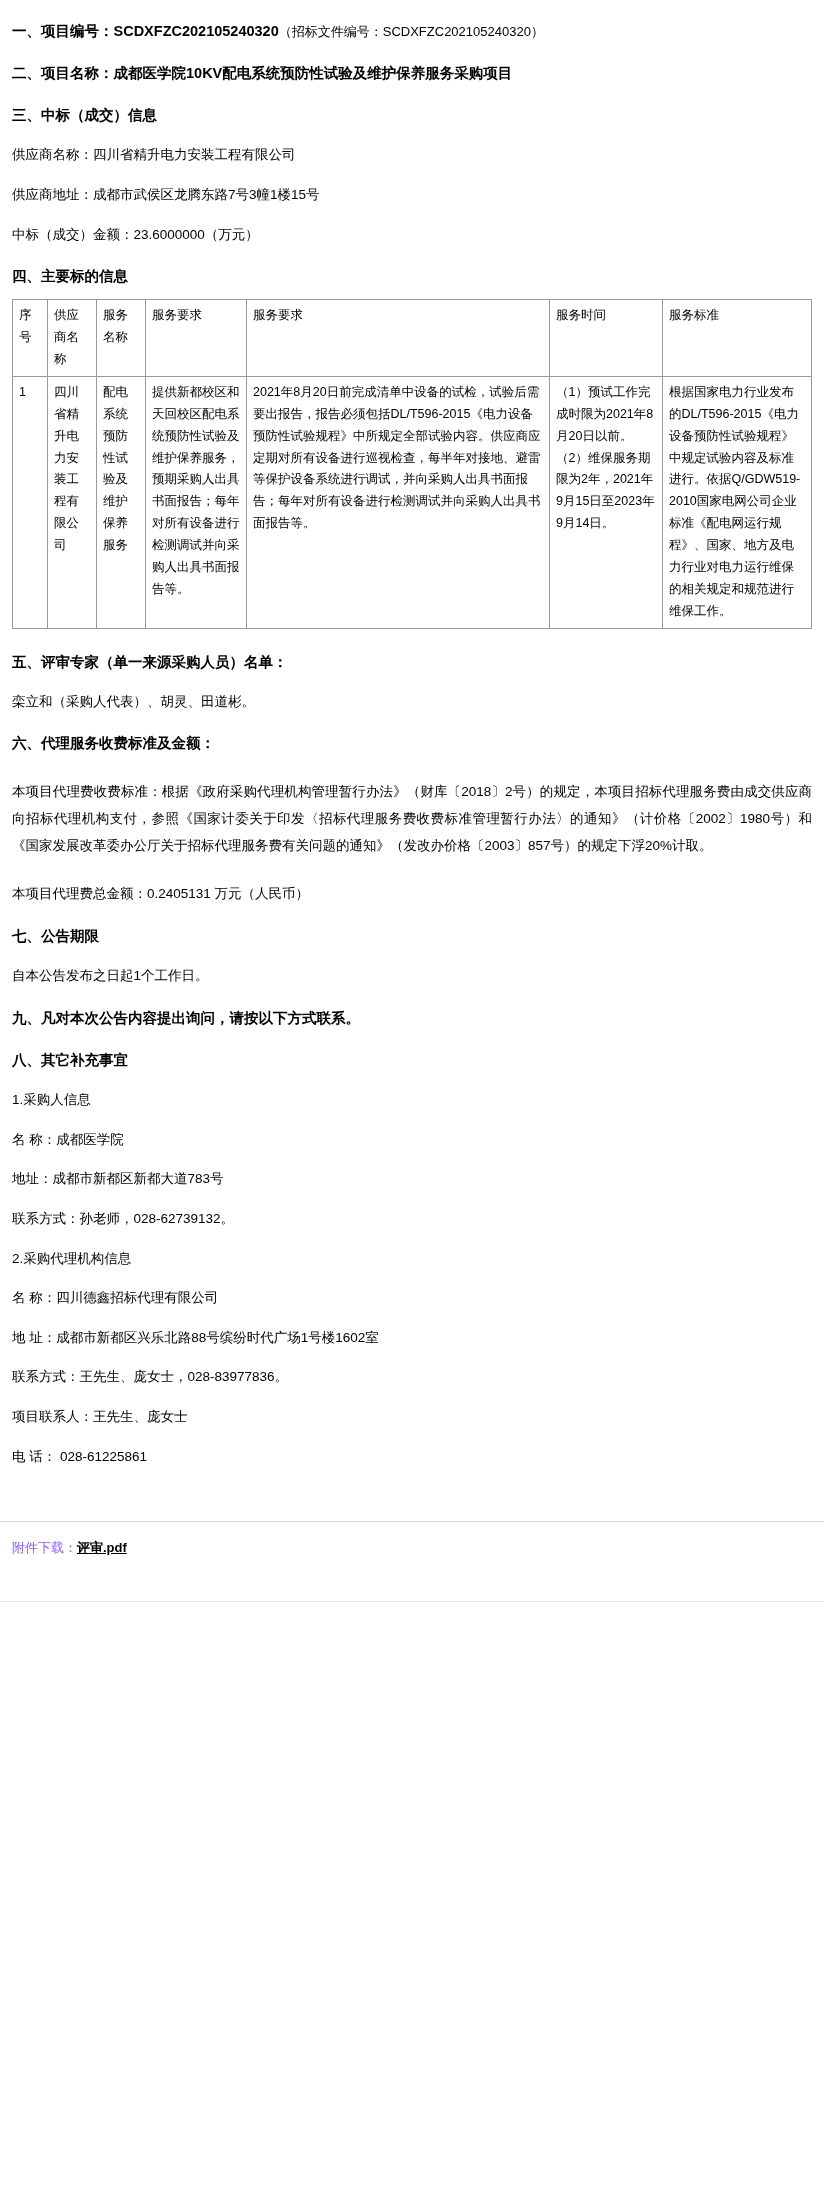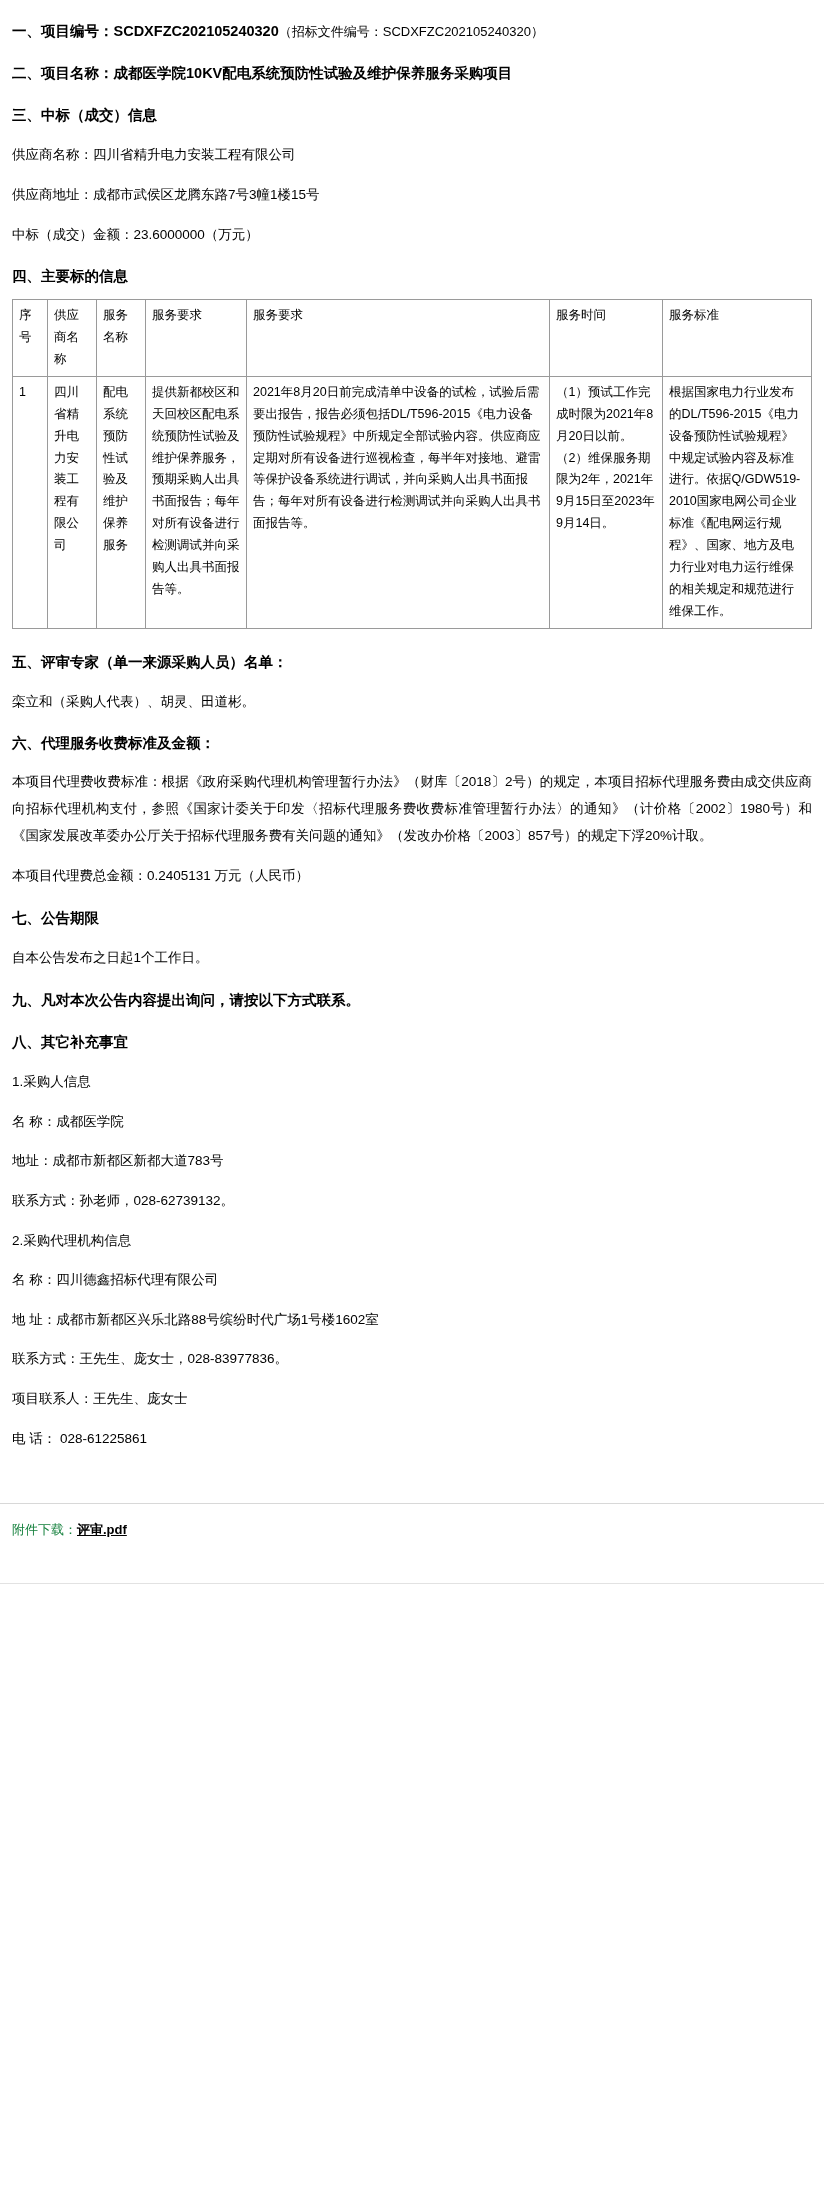--- a/index.html
+++ b/index.html
@@ -30,21 +30,21 @@
     font-size: 13px;
   }
   .sec-title .code {
     font-weight: bold;
   }
   p.line {
     margin: 14px 0;
     line-height: 1.9;
   }
   p.para {
-    margin: 12px 0;
+    margin: 22px 0;
     line-height: 2.0;
     text-align: justify;
   }
   .first-line {
     margin-top: 8px;
   }
   table.bid-table {
     border-collapse: collapse;
     width: 100%;
     margin: 10px 0 20px 0;
@@ -72,21 +72,21 @@
   .col-6 { width: auto; }
   .attach-wrap {
     border-top: 1px solid #d8d8d8;
     margin-top: 52px;
     padding: 14px 12px 10px 12px;
   }
   .attach-row {
     font-size: 13px;
   }
   .attach-label {
-    color: #15803d;
+    color: #8b5cf6;
   }
   .attach-link {
     color: #000;
     font-weight: bold;
     text-decoration: underline;
     cursor: pointer;
   }
   .bottom-strip {
     height: 40px;
     border-top: 1px solid #e2e2e2;

